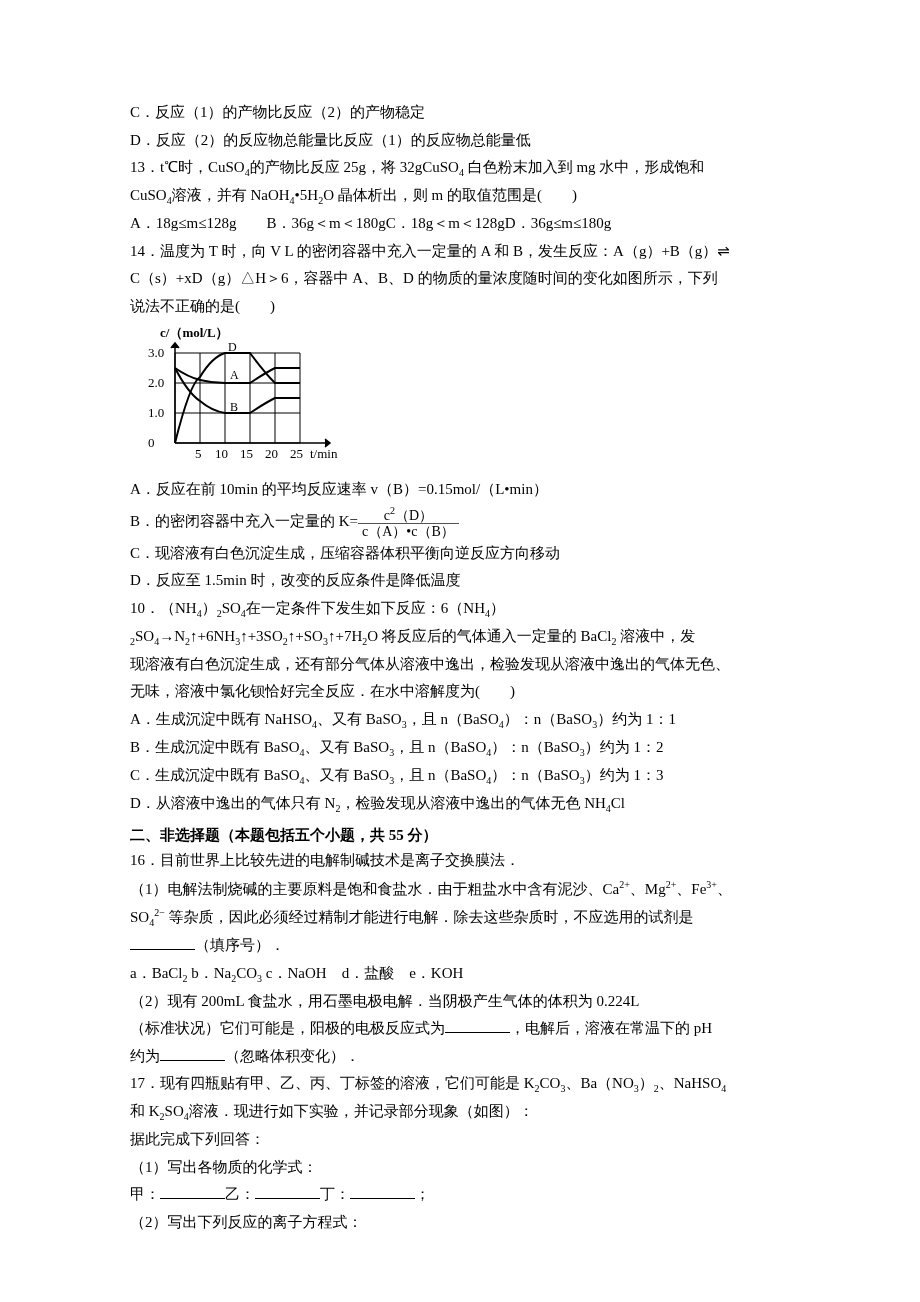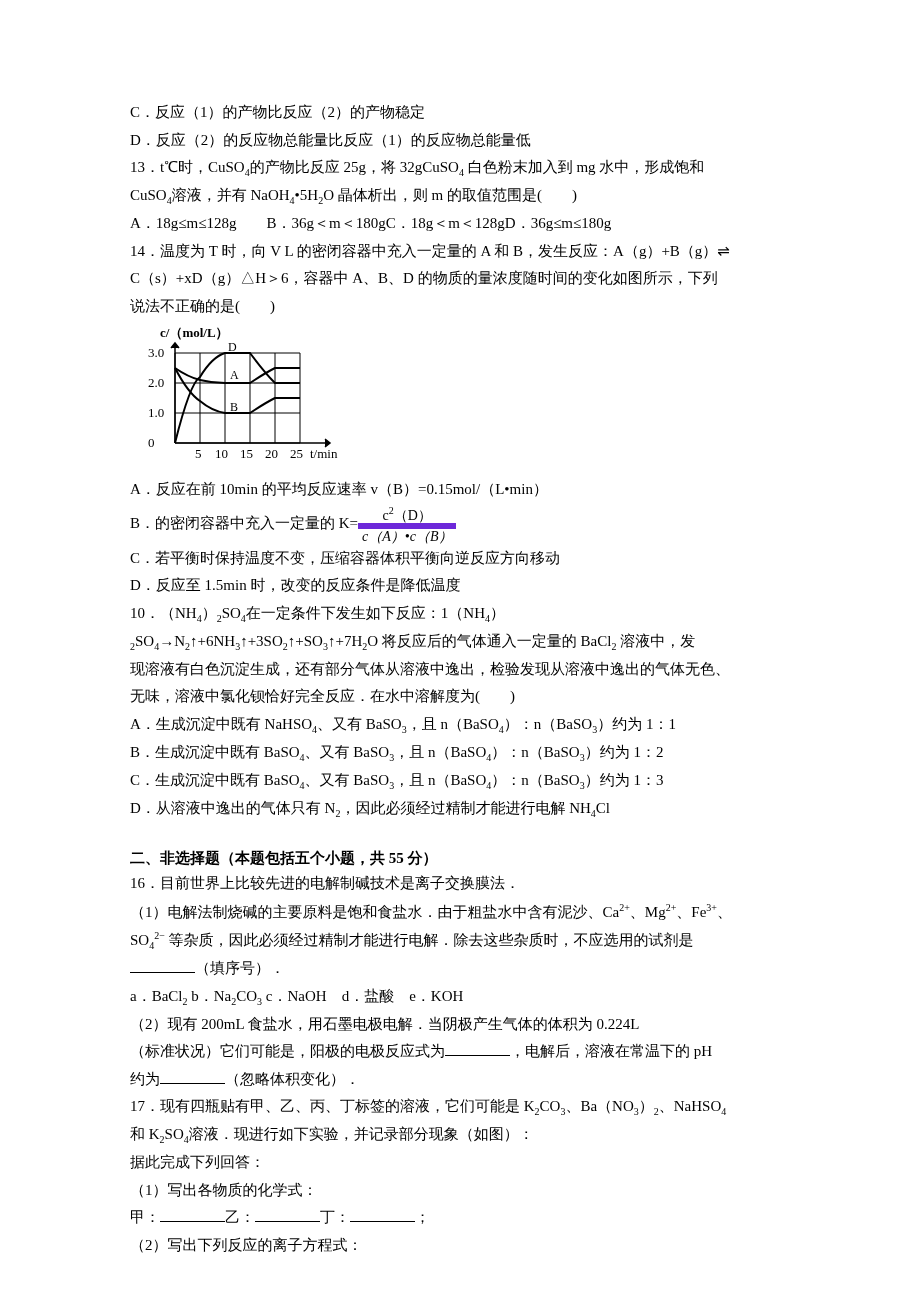--- a/index.html
+++ b/index.html
@@ -8,33 +8,33 @@
     line-height: 1.7;
     color: #000;
     background: #fff;
     margin: 0;
     padding: 100px 120px 60px 130px;
     width: 920px;
     box-sizing: border-box;
   }
   p { margin: 0; }
   .q-block { margin-bottom: 2px; }
-  .section-title { font-weight: bold; margin-top: 24px; }
+  .section-title { font-weight: bold; margin-top: 6px; }
   .sub { font-size: 10px; vertical-align: sub; }
   .sup { font-size: 10px; vertical-align: super; }
   .blank { display: inline-block; border-bottom: 1px solid #000; min-width: 65px; height: 1em; vertical-align: baseline; }
   .frac {
     display: inline-block;
     vertical-align: middle;
     text-align: center;
     font-size: 14px;
     line-height: 1.1;
   }
-  .frac .num { display:block; border-bottom: 6px solid #6d28d9; padding: 0 4px; }
-  .frac .den { display:block; padding: 0 4px; font-style: italic; }
+  .frac .num { display:block; border-bottom: 1px solid #6d28d9; padding: 0 4px; }
+  .frac .den { display:block; padding: 0 4px; }
   .chart-img {
     display: block;
     margin: 4px 0 4px 0;
   }
   svg.graph { display:block; }
 </style>
 </head>
 <body>
 
 <p class="q-block">C．反应（1）的产物比反应（2）的产物稳定</p>
@@ -99,42 +99,42 @@
 
   <path d="M45,45 Q58,70 70,78 Q82,88 95,90 L120,90 Q135,80 145,75 L170,75" stroke="#000" stroke-width="2" fill="none"></path>
   <text x="100" y="88" font-size="12">B</text>
 </svg>
 </div>
 
 <p class="q-block">A．反应在前 10min 的平均反应速率 v（B）=0.15mol/（L•min）</p>
 <p class="q-block">
   <span>B．的密闭容器中充入一定量的 K=</span><span class="frac"><span class="num"><span>c</span><span class="sup">2</span><span>（D）</span></span><span class="den">c（A）•c（B）</span></span>
 </p>
-<p class="q-block">C．若平衡时保持温度不变，压缩容器体积平衡向逆反应方向移动</p>
+<p class="q-block">C．现溶液有白色沉淀生成，压缩容器体积平衡向逆反应方向移动</p>
 <p class="q-block">D．反应至 1.5min 时，改变的反应条件是降低温度</p>
 
 <p class="q-block">
-  <span>10．（NH</span><span class="sub">4</span><span>）</span><span class="sub">2</span><span>SO</span><span class="sub">4</span><span>在一定条件下发生如下反应：1（NH</span><span class="sub">4</span><span>）</span>
+  <span>10．（NH</span><span class="sub">4</span><span>）</span><span class="sub">2</span><span>SO</span><span class="sub">4</span><span>在一定条件下发生如下反应：6（NH</span><span class="sub">4</span><span>）</span>
 </p>
 <p class="q-block">
   <span class="sub">2</span><span>SO</span><span class="sub">4</span><span>→N</span><span class="sub">2</span><span>↑+6NH</span><span class="sub">3</span><span>↑+3SO</span><span class="sub">2</span><span>↑+SO</span><span class="sub">3</span><span>↑+7H</span><span class="sub">2</span><span>O 将反应后的气体通入一定量的 BaCl</span><span class="sub">2</span><span> 溶液中，发</span>
 </p>
 <p class="q-block">现溶液有白色沉淀生成，还有部分气体从溶液中逸出，检验发现从溶液中逸出的气体无色、</p>
 <p class="q-block">无味，溶液中氯化钡恰好完全反应．在水中溶解度为(　　)</p>
 <p class="q-block">
   <span>A．生成沉淀中既有 NaHSO</span><span class="sub">4</span><span>、又有 BaSO</span><span class="sub">3</span><span>，且 n（BaSO</span><span class="sub">4</span><span>）：n（BaSO</span><span class="sub">3</span><span>）约为 1：1</span>
 </p>
 <p class="q-block">
   <span>B．生成沉淀中既有 BaSO</span><span class="sub">4</span><span>、又有 BaSO</span><span class="sub">3</span><span>，且 n（BaSO</span><span class="sub">4</span><span>）：n（BaSO</span><span class="sub">3</span><span>）约为 1：2</span>
 </p>
 <p class="q-block">
   <span>C．生成沉淀中既有 BaSO</span><span class="sub">4</span><span>、又有 BaSO</span><span class="sub">3</span><span>，且 n（BaSO</span><span class="sub">4</span><span>）：n（BaSO</span><span class="sub">3</span><span>）约为 1：3</span>
 </p>
 <p class="q-block">
-  <span>D．从溶液中逸出的气体只有 N</span><span class="sub">2</span><span>，因此必须经过精制才能进行电解 NH</span><span class="sub">4</span><span>Cl</span>
+  <span>D．从溶液中逸出的气体只有 N</span><span class="sub">2</span><span>，检验发现从溶液中逸出的气体无色 NH</span><span class="sub">4</span><span>Cl</span>
 </p>
 
 <p class="section-title">二、非选择题（本题包括五个小题，共 55 分）</p>
 
 <p class="q-block">16．目前世界上比较先进的电解制碱技术是离子交换膜法．</p>
 <p class="q-block">
   <span>（1）电解法制烧碱的主要原料是饱和食盐水．由于粗盐水中含有泥沙、Ca</span><span class="sup">2+</span><span>、Mg</span><span class="sup">2+</span><span>、Fe</span><span class="sup">3+</span><span>、</span>
 </p>
 <p class="q-block">
   <span>SO</span><span class="sub">4</span><span class="sup">2−</span><span> 等杂质，因此必须经过精制才能进行电解．除去这些杂质时，不应选用的试剂是</span>

